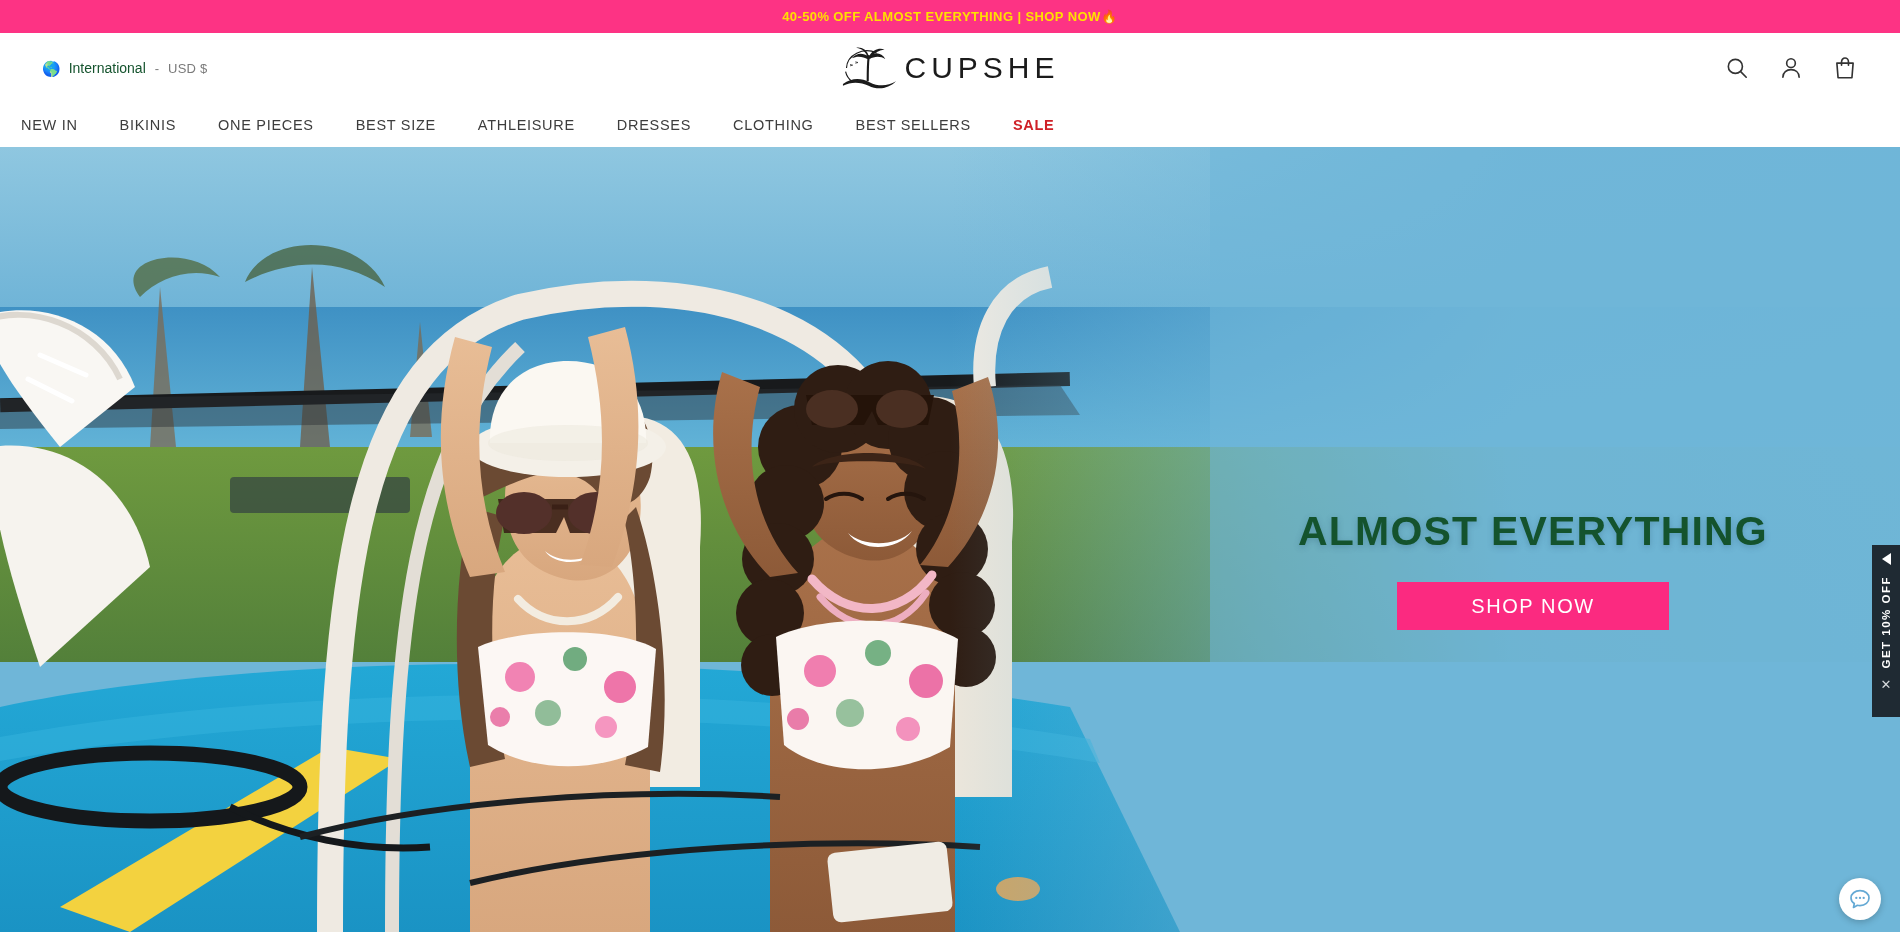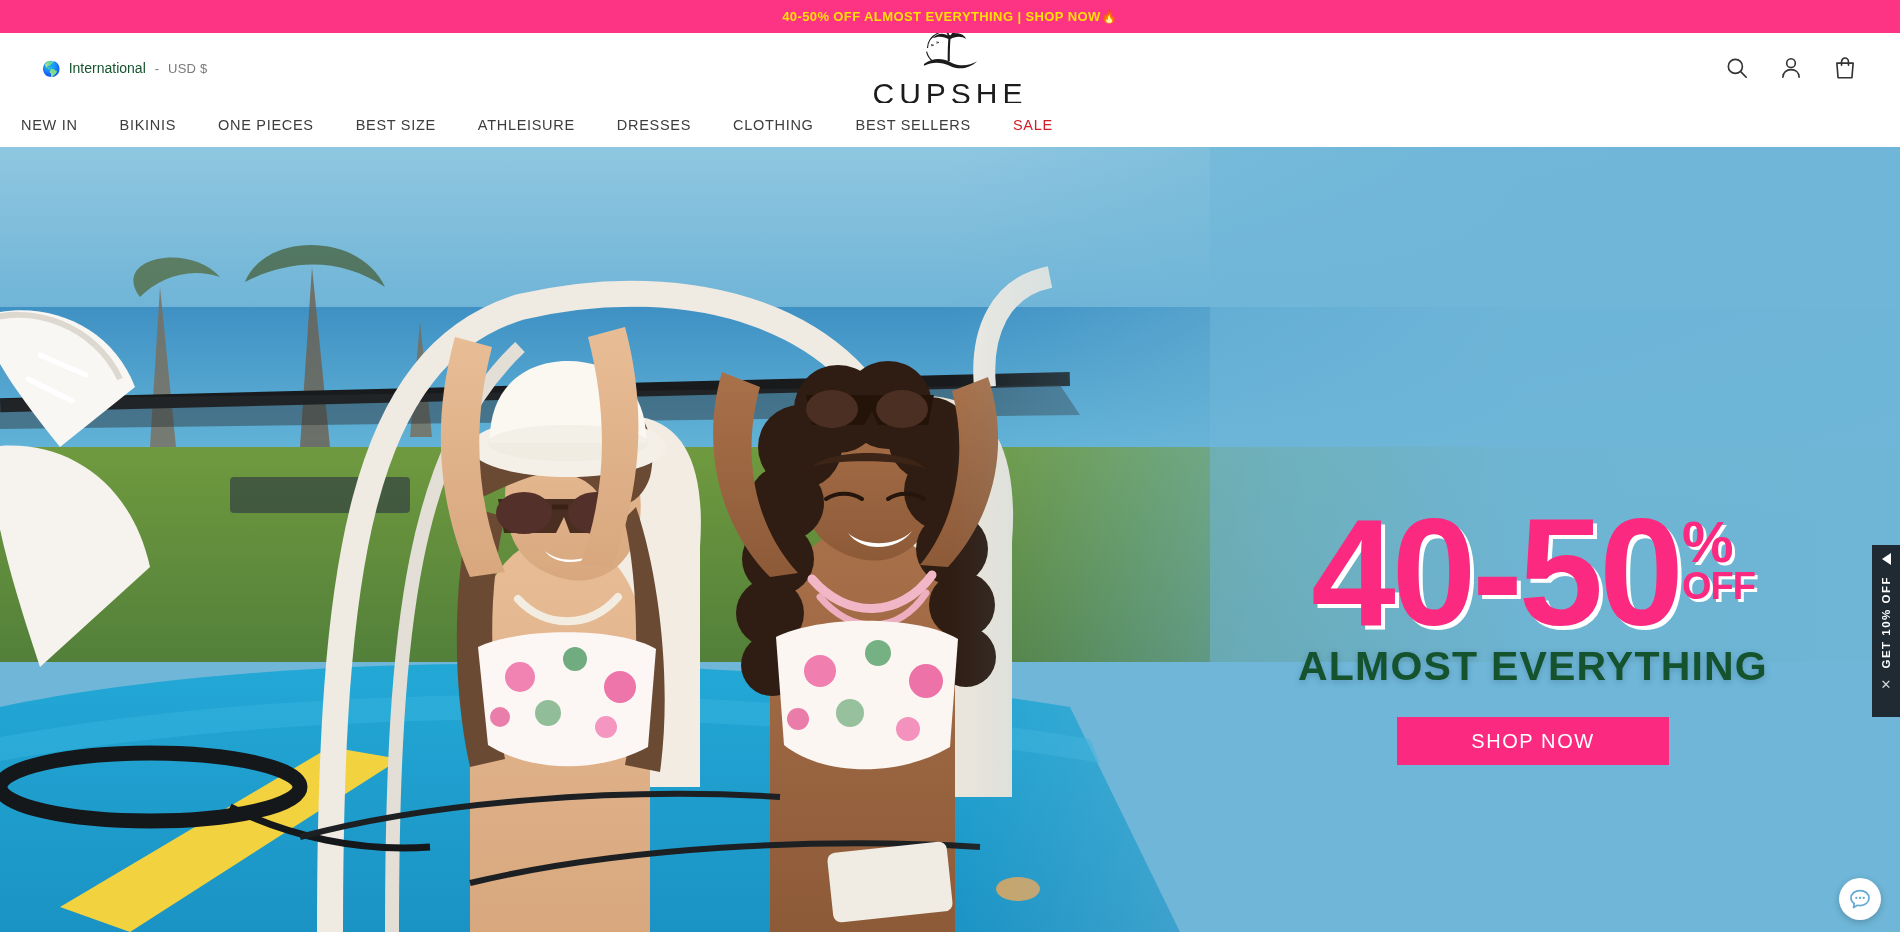--- a/index.html
+++ b/index.html
@@ -44,21 +44,20 @@
   .locale-country { font-size:14px; color:#14532d; }
   .locale-sep { font-size:13px; color:#7a7a7a; margin:0 1px; }
   .locale-currency { font-size:13px; color:#7a7a7a; letter-spacing:.2px; }
 
   .logo {
     position:absolute;
     left:50%; top:50%;
     transform:translate(-50%,-50%);
     display:flex; align-items:center; gap:6px;
     cursor:pointer;
-    flex-direction:column;
   }
   .logo-mark { width:58px; height:46px; display:block; }
   .logo-word {
     font-size:30px;
     letter-spacing:5px;
     color:#1b1b1b;
     font-weight:400;
     font-family:"Liberation Sans", sans-serif;
   }
 
@@ -79,21 +78,21 @@
   }
   .nav-item {
     font-size:14.5px;
     letter-spacing:.7px;
     color:#3d3d3d;
     padding:0 21px;
     cursor:pointer;
     white-space:nowrap;
     font-weight:400;
   }
-  .nav-item.sale { color:#cf2027; }
+  .nav-item.sale { color:#cf2027;font-weight:bold; }
 
   
   .hero {
     position:relative;
     width:1900px;
     height:785px;
     overflow:hidden;
     background:#6fb6d8;
   }
   .hero-photo {
@@ -448,27 +447,20 @@
       <path d="M300 690 C430 655 620 640 780 650" fill="none" stroke="#1c2023" stroke-width="6"></path>
       <path d="M470 736 C620 700 820 690 980 700" fill="none" stroke="#1c2023" stroke-width="6"></path>
       <rect x="830" y="700" width="120" height="70" rx="8" fill="#f0ece4" transform="rotate(-6 890 735)"></rect>
       <ellipse cx="1018" cy="742" rx="22" ry="12" fill="#cfa463"></ellipse>
 
       <rect x="950" y="0" width="950" height="785" fill="url(#rightfade)"></rect>
       <rect x="1210" y="0" width="690" height="785" fill="#6fb6d8" opacity=".55"></rect>
     </svg>
 
     <div class="hero-copy">
-      <div class="headline-big">
-        <span class="big-num">40-50</span>
-        <span class="big-suffix">
-          <span class="big-pct">%</span>
-          <span class="big-off">OFF</span>
-        </span>
-      </div>
       <div class="sub-line">ALMOST EVERYTHING</div>
       <button class="shop-btn">SHOP NOW</button>
     </div>
 
     <div class="side-tab">
       <div class="side-arrow"></div>
       <div class="side-label">GET 10% OFF</div>
       <div class="side-close">✕</div>
     </div>
 

